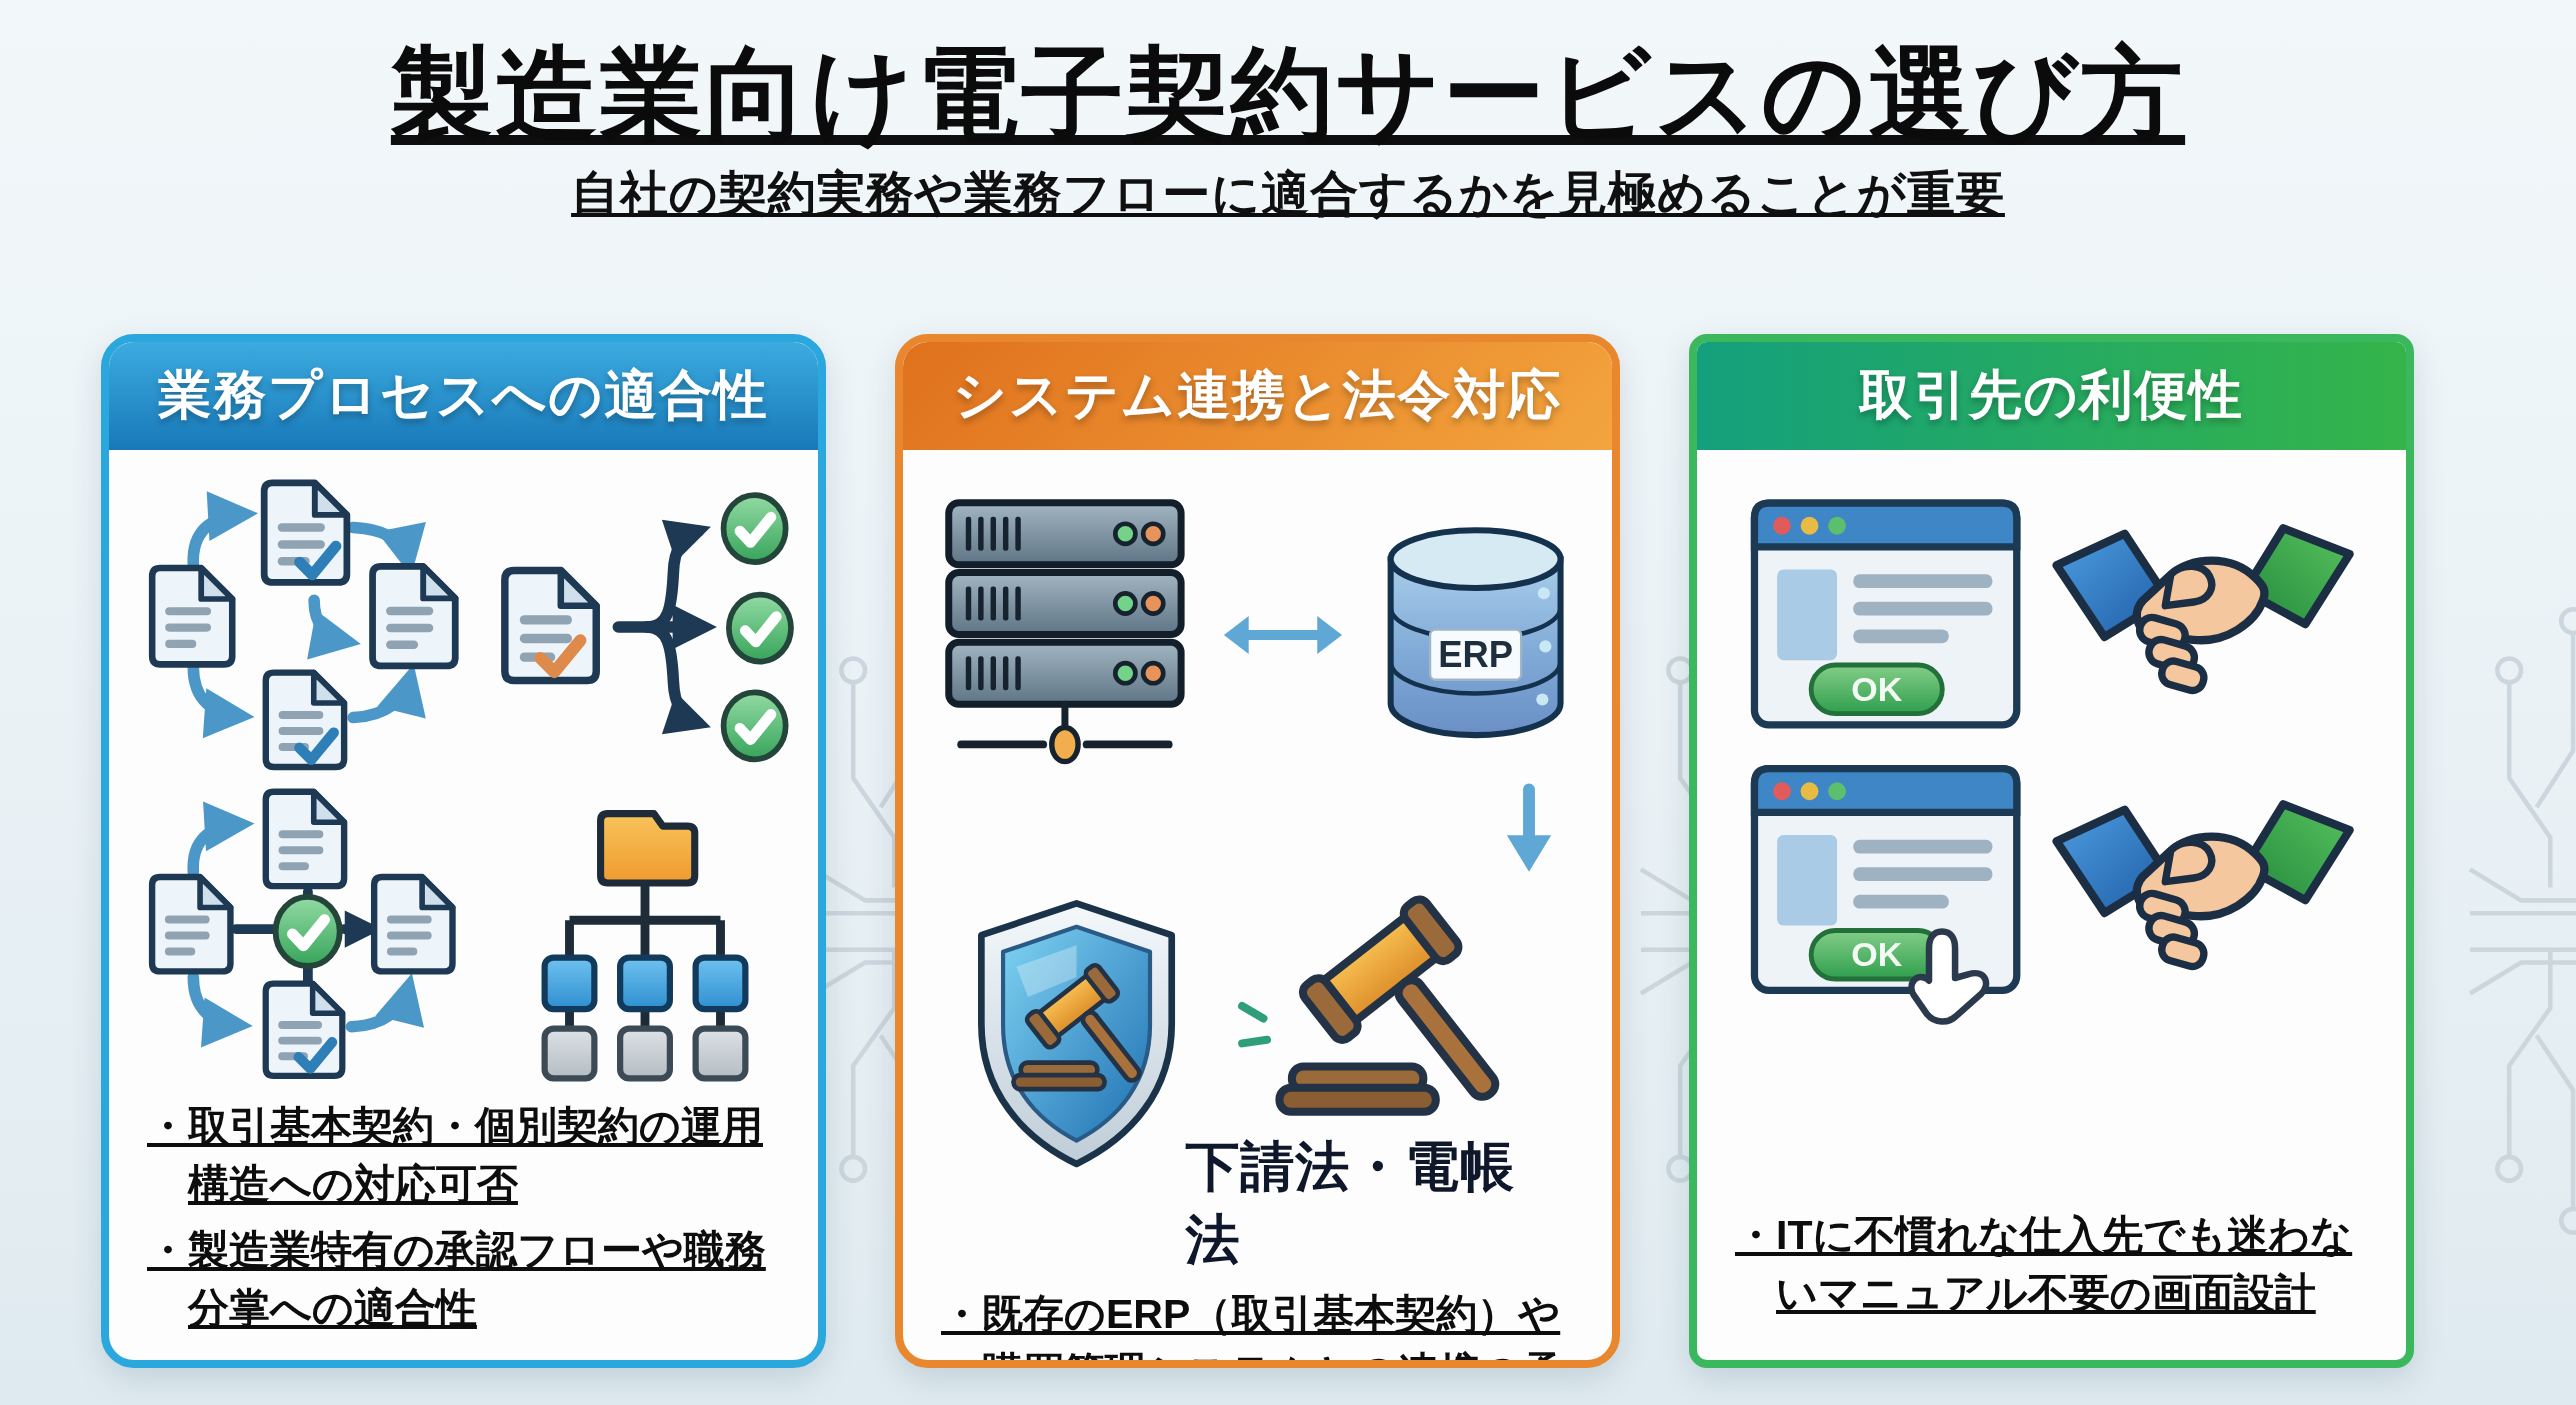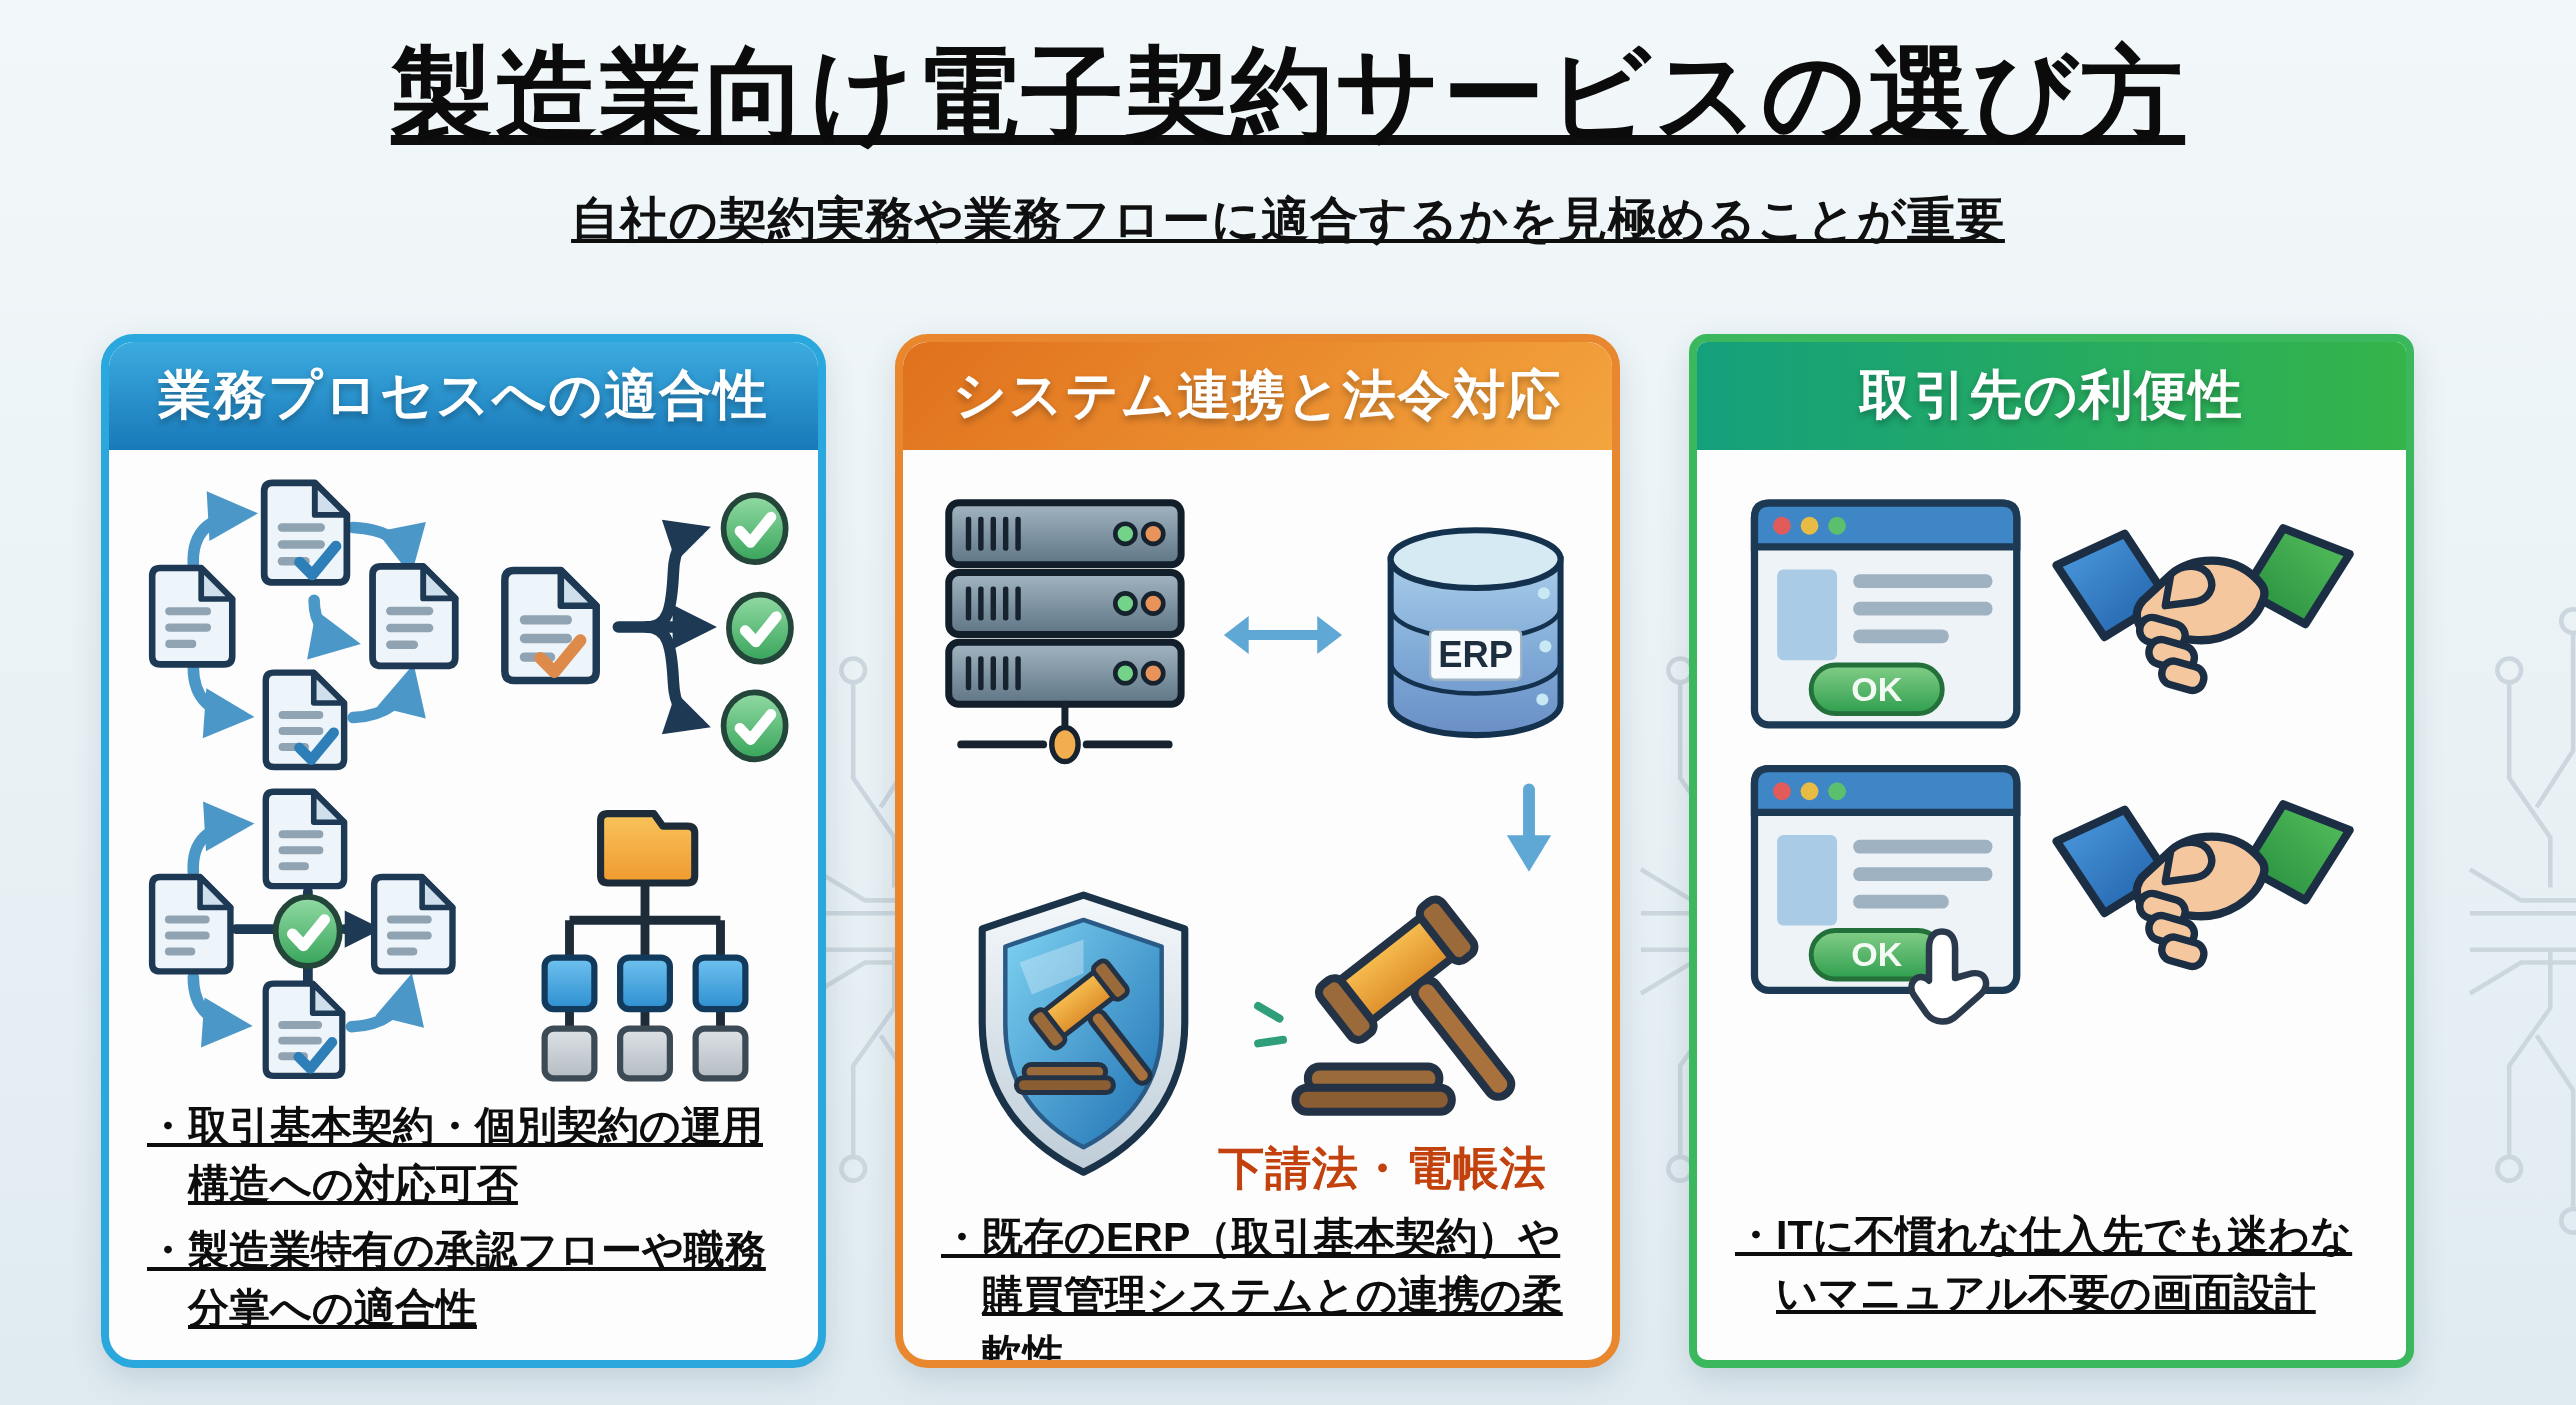--- a/index.html
+++ b/index.html
@@ -4,21 +4,21 @@
 <style>
   html,body{margin:0;padding:0;}
   body{
     width:2576px;height:1405px;position:relative;overflow:hidden;
     background:linear-gradient(180deg,#f2f8fa 0%,#e9f1f5 55%,#dfeaf0 100%);
     font-family:"Liberation Sans","DejaVu Sans",sans-serif;
     color:#0e0e0e;
   }
   .header{position:absolute;top:31px;left:0;width:100%;text-align:center;z-index:2;text-decoration:underline;}
   .title{font-size:102px;font-weight:bold;letter-spacing:2.7px;color:#0b0b0b;line-height:1.25;}
-  .subtitle{font-size:48px;font-weight:bold;color:#101010;margin-top:29px;letter-spacing:0.9px;}
+  .subtitle{font-size:48px;font-weight:bold;color:#101010;margin-top:3px;letter-spacing:0.9px;}
 
   .circuit{position:absolute;z-index:0;opacity:.85;}
 
   .cards{position:absolute;top:334px;left:101px;width:2313px;display:flex;gap:69px;z-index:1;}
   .card{
     box-sizing:border-box;width:755px;height:1034px;
     background:#fdfdfd;border:8.2px solid;border-radius:33px;
     box-shadow:0 11px 31px rgba(50,80,100,.16);
     display:flex;flex-direction:column;overflow:hidden;position:relative;
   }
@@ -39,21 +39,21 @@
     justify-items:center;align-items:center;}
 
   .bullets{margin-top:auto;font-size:41px;font-weight:bold;line-height:1.42;color:#0d0d0d;}
   .bullet{padding-left:41px;text-indent:-41px;margin-top:8px;text-decoration:underline;}
 
   .sys-row1{display:flex;align-items:center;justify-content:center;gap:32px;margin-top:5.5px;}
   .sys-arrow-row{height:99px;position:relative;}
   .sys-arrow-row .down-arrow{position:absolute;left:553px;top:-5.5px;}
   .sys-row2{display:flex;align-items:flex-start;justify-content:space-between;padding:0 27.4px;}
   .gavel-col{display:flex;flex-direction:column;align-items:center;}
-  .law-label{font-size:46px;font-weight:bold;color:#c2410c;margin-top:20px;letter-spacing:0.9px;}
+  .law-label{font-size:54px;font-weight:bold;color:#0f172a;margin-top:13px;letter-spacing:0.9px;}
 
   .util-row{display:flex;align-items:center;justify-content:space-between;padding:0 12.8px;margin-top:12.8px;gap:28px;}
 </style>
 </head>
 <body>
 
 <svg width="0" height="0" style="position:absolute" aria-hidden="true">
   <defs>
     <linearGradient id="gradGreenChk" x1="0" y1="0" x2="0" y2="1">
       <stop offset="0" stop-color="#92dba4"></stop>

